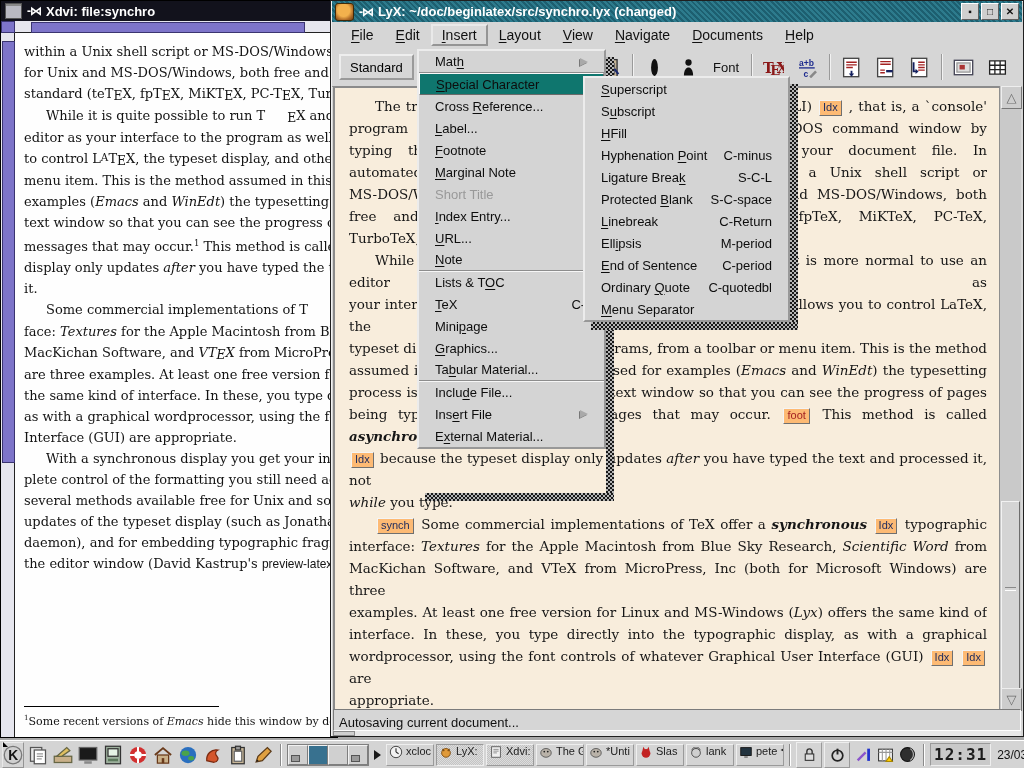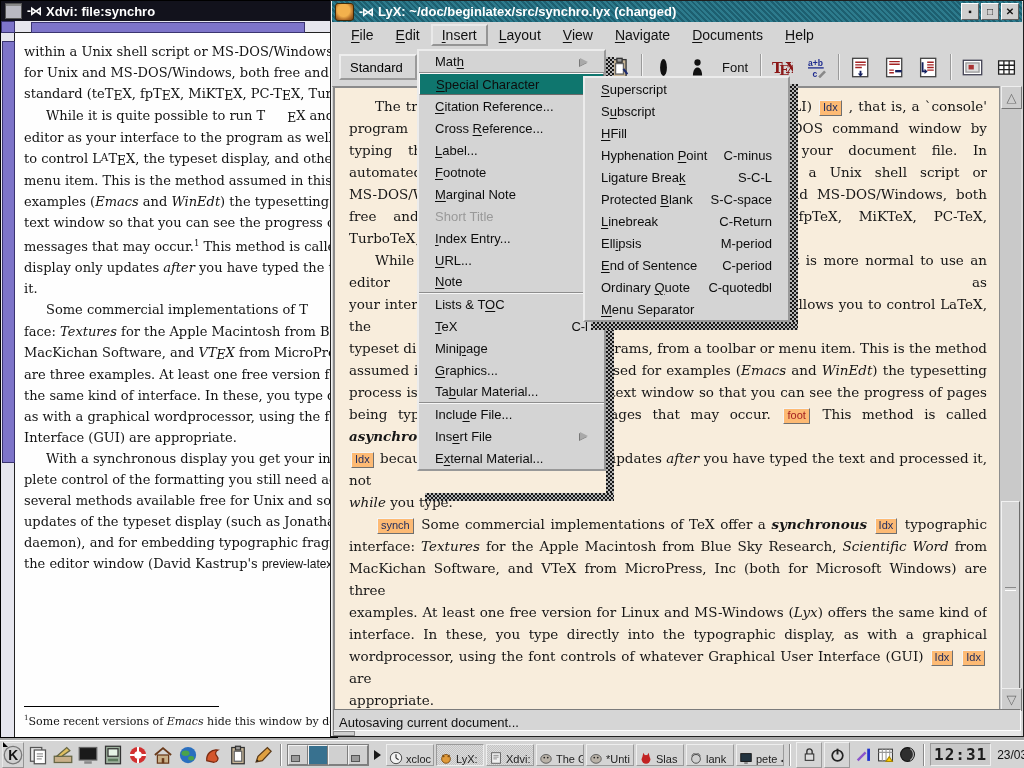--- a/index.html
+++ b/index.html
@@ -32,21 +32,21 @@
   
   #lyx{left:330px;top:0;width:694px;height:737px;background:#d6d6d6;border:1px solid #1f1f1f;box-sizing:border-box;box-shadow:inset 1px 1px 0 #f2f2f2}
   #lyx-title{position:absolute;left:1px;top:0;right:1px;height:21px;color:#fff;display:flex;align-items:center;gap:5px;padding:0 3px;font-weight:bold;font-size:13px;background:repeating-linear-gradient(45deg,#1d5f70 0 2px,#2d7b8d 2px 4px)}
   #lyx-appicon{width:17px;height:16px;border-radius:3px;background:radial-gradient(circle at 45% 40%,#f2b14d 0 45%,#b5702a 70%,#6e3c12 100%);border:1px solid #402a08}
   #lyx-buttons{margin-left:auto;display:flex;gap:2px}
   .wbtn{width:16px;height:15px;background:#cfcfcf;border:1px solid;border-color:#fff #5f5f5f #5f5f5f #fff;color:#111;font-size:10px;font-weight:bold;display:flex;align-items:center;justify-content:center}
   #lyx-menubar{position:absolute;left:1px;top:21px;right:11px;height:26px;display:flex;align-items:center;padding-left:8px;border-bottom:1px solid #979797;background:#d6d6d6}
   .menubar-item{padding:3px 11px;font-size:14px;color:#111}
   .menubar-item.active{border:2px outset #e9e9e9;padding:1px 9px;background:#dadada}
   .acc{text-decoration:underline;text-underline-offset:2px}
-  #lyx-toolbar{position:absolute;left:1px;top:47px;right:1px;height:38px;display:flex;align-items:center;gap:3px;padding-left:7px;border-bottom:1px solid #979797;background:#d6d6d6}
+  #lyx-toolbar{position:absolute;left:1px;top:47px;right:10px;height:38px;display:flex;align-items:center;gap:3px;padding-left:7px;border-bottom:1px solid #979797;background:#d6d6d6}
   #combo{width:92px;height:26px;border:2px outset #eee;background:#d6d6d6;display:flex;align-items:center;padding-left:9px;font-size:13px;box-sizing:border-box}
   .tb-gap{width:178px;height:1px}
   .tbtn{width:29px;height:29px;display:flex;align-items:center;justify-content:center;background:#d6d6d6;border:1px solid #d6d6d6}
   .tbtn svg{width:21px;height:21px}
   .tbtn.textbtn{width:36px;font-size:13px;color:#111}
   .tsep-v{width:1px;height:26px;background:#9a9a9a;margin:0 3px;box-shadow:1px 0 0 #f2f2f2}
   #lyx-doc{position:absolute;left:2px;top:85px;right:2px;bottom:25px;background:#f8eddc;border:2px solid;border-color:#8b8b8b #fdfdfd #fdfdfd #8b8b8b;overflow:hidden}
   #doc-text{position:absolute;left:14px;top:7px;right:32px;bottom:0;overflow:hidden}
   .dline{font-family:"DejaVu Serif",serif;font-size:13.5px;line-height:22px;color:#161616;text-align:justify;text-align-last:justify}
   .dline.end{text-align-last:left}
@@ -77,21 +77,21 @@
   #kbtn{width:30px;height:24px;border:1px outset #e8e8e8;display:flex;align-items:center;justify-content:center;position:relative;background:#d4d4d4}
   #kbtn .karrow{position:absolute;left:0;top:-1px;width:0;height:0;border-bottom:5px solid #000;border-right:5px solid transparent}
   .launcher{width:24px;height:24px;display:flex;align-items:center;justify-content:center}
   .launcher svg{width:20px;height:20px}
   .tsep{width:0;height:22px;border-left:1px solid #8a8a8a;border-right:1px solid #fff;margin:0 3px}
   #pager{display:flex;border:1px solid #808080}
   .pcell{width:20px;height:20px;background:#d0d0d0;border:1px solid;border-color:#f2f2f2 #7e7e7e #7e7e7e #f2f2f2;box-sizing:border-box;position:relative}
   .pcell.active{background:#38718f}
   .pcell .mini{position:absolute;left:2px;bottom:2px;width:7px;height:5px;background:#9a9a9a;border:1px solid #555}
   .smallarrow{width:0;height:0;border-left:7px solid #1a1a1a;border-top:5px solid transparent;border-bottom:5px solid transparent;margin:0 3px}
-  .task{width:48px;height:22px;display:flex;align-items:flex-end;gap:3px;padding:0 2px;font-size:11px;color:#222;border:1px outset #eee;overflow:hidden;white-space:nowrap;background:#d4d4d4;box-sizing:border-box;flex:none}
+  .task{width:48px;height:22px;display:flex;align-items:flex-start;gap:3px;padding:0 2px;font-size:11px;color:#222;border:1px outset #eee;overflow:hidden;white-space:nowrap;background:#d4d4d4;box-sizing:border-box;flex:none}
   .task svg{width:14px;height:14px;flex:none}
   .task.dither{background-image:repeating-conic-gradient(#c3c3c3 0 25%,#dcdcdc 0 50%);background-size:2px 2px}
   .task.pressed{border:1px inset #eee}
   .task .marker{margin-left:auto;font-size:8px}
   .traybtn{width:24px;height:24px;border:1px outset #eee;display:flex;align-items:center;justify-content:center;background:#d4d4d4}
   .trayicon{width:22px;height:24px;display:flex;align-items:center;justify-content:center}
   .traybtn svg,.trayicon svg{width:17px;height:17px}
   #lcd{font-family:"DejaVu Sans Mono",monospace;font-weight:bold;font-size:16px;letter-spacing:1px;color:#1d1d1d;background:#c9c9c9;border:1px inset #eee;padding:0 3px;height:21px;display:flex;align-items:center}
   #tdate{font-size:12px;color:#111;padding:0 4px}
 </style>
@@ -304,23 +304,20 @@
 <div class="mshadow" style="left:425px;top:493px;width:189px;height:8px;z-index:28"></div>
 <div id="insert-menu" class="abs menu">
     <div class="menu-item sep">
       <span class="lbl">Mat<span class="acc">h</span></span>
       <span class="subarrow"></span>
     </div>
     <div class="menu-item selected">
       <span class="lbl"><span class="acc">S</span>pecial Character</span>
     </div>
     <div class="menu-item">
-      <span class="lbl"><span class="acc">C</span>itation Reference...</span>
-    </div>
-    <div class="menu-item">
       <span class="lbl">Cross <span class="acc">R</span>eference...</span>
     </div>
     <div class="menu-item">
       <span class="lbl"><span class="acc">L</span>abel...</span>
     </div>
     <div class="menu-item">
       <span class="lbl"><span class="acc">F</span>ootnote</span>
     </div>
     <div class="menu-item">
       <span class="lbl"><span class="acc">M</span>arginal Note</span>

